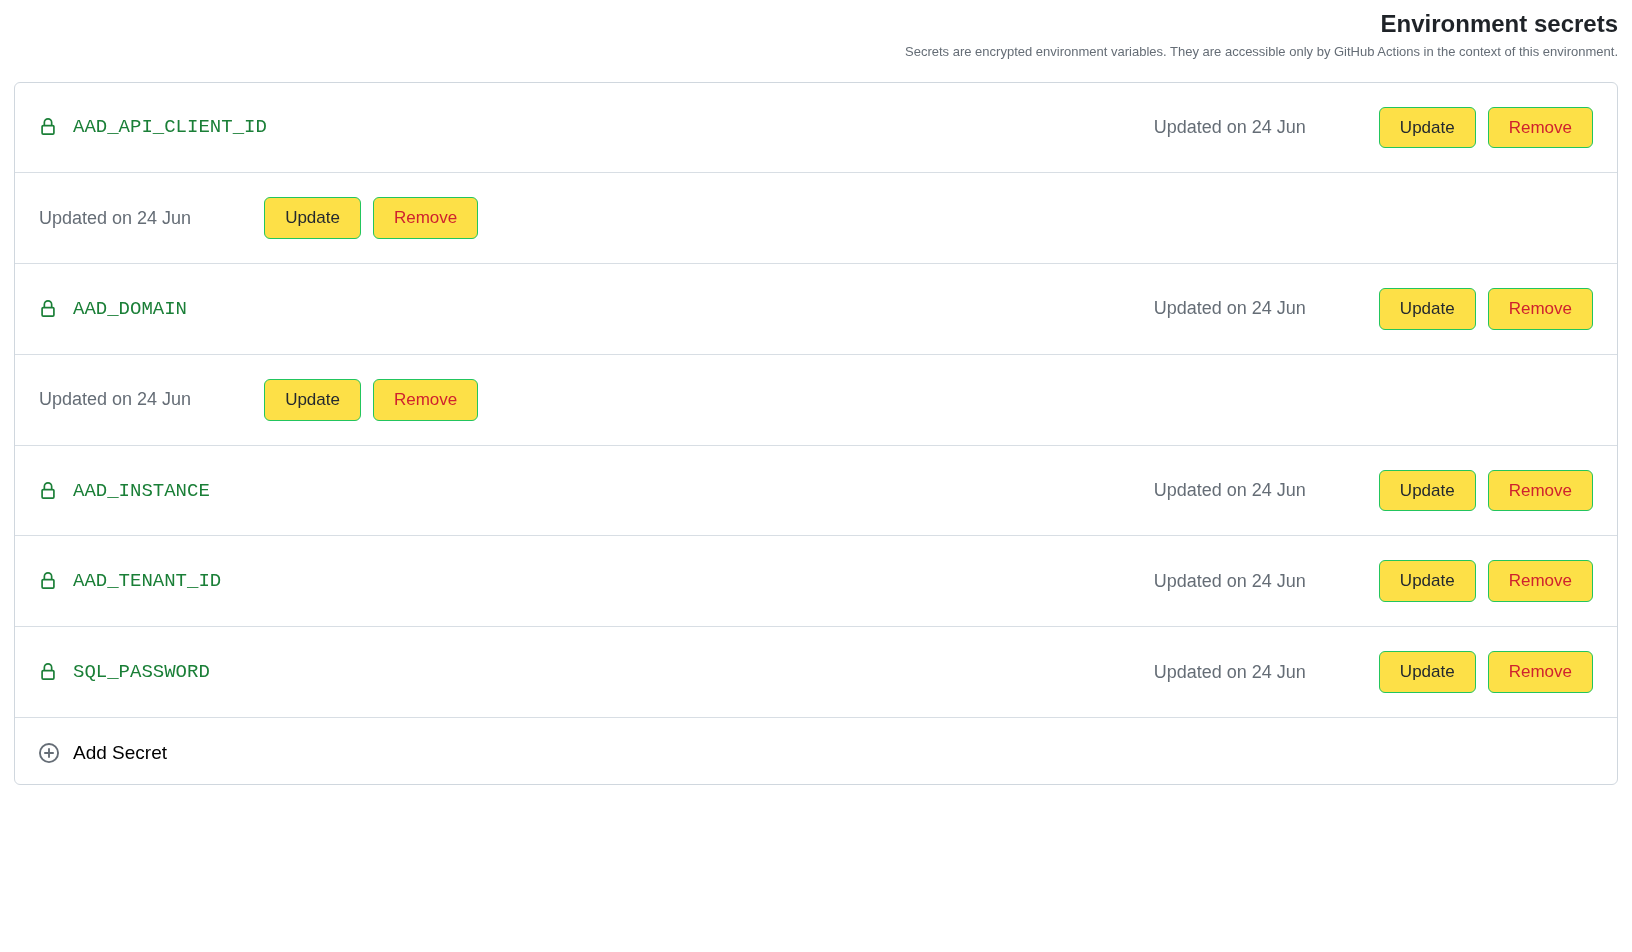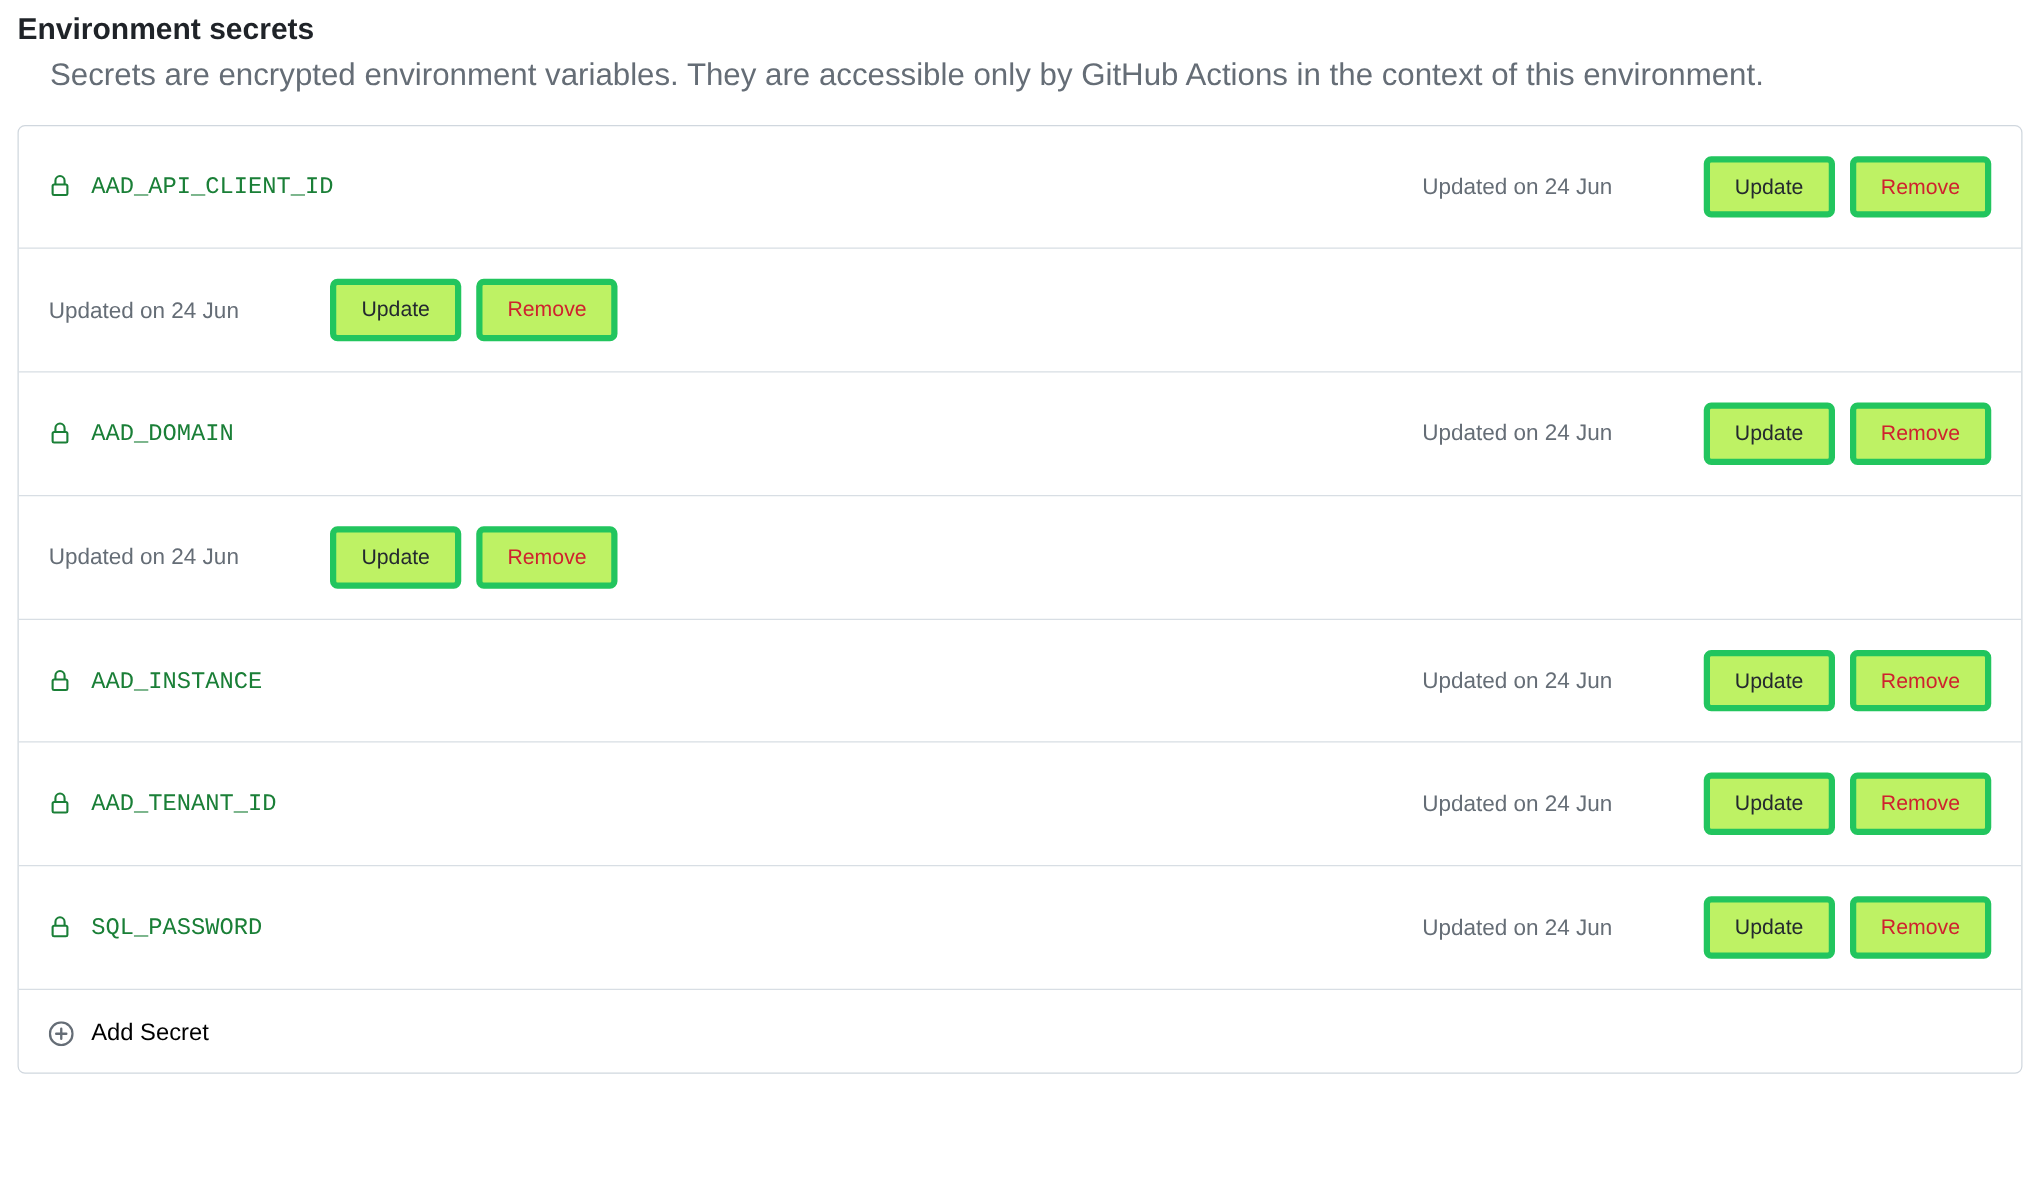--- a/index.html
+++ b/index.html
@@ -10,31 +10,32 @@
 
     body {
       font-family: -apple-system, BlinkMacSystemFont, "Segoe UI", Helvetica, Arial, sans-serif;
       color: #24292f;
       background: #ffffff;
       padding: 10px 14px;
     }
 
     .section-header {
       margin-bottom: 20px;
+      text-align: right;
     }
 
     .section-title {
       font-size: 24px;
       font-weight: 600;
       color: #1f2328;
       margin-bottom: 4px;
     }
 
     .section-description {
-      font-size: 25px;
+      font-size: 13px;
       color: #656d76;
       line-height: 1.5;
       margin-left: 26px;
     }
 
     .secrets-box {
       border: 1px solid #d0d7de;
       border-radius: 6px;
       overflow: hidden;
     }
@@ -86,22 +87,22 @@
     .btn-group {
       display: flex;
       gap: 12px;
     }
 
     .btn {
       font-family: inherit;
       font-size: 17px;
       font-weight: 500;
       padding: 8px 20px;
-      background: #bef264;
-      border: 5px solid #22c55e;
+      background: #fde047;
+      border: 1px solid #22c55e;
       border-radius: 6px;
       cursor: pointer;
       color: #24292f;
       line-height: 1.4;
     }
 
     .btn-danger {
       color: #cf222e;
     }
 

